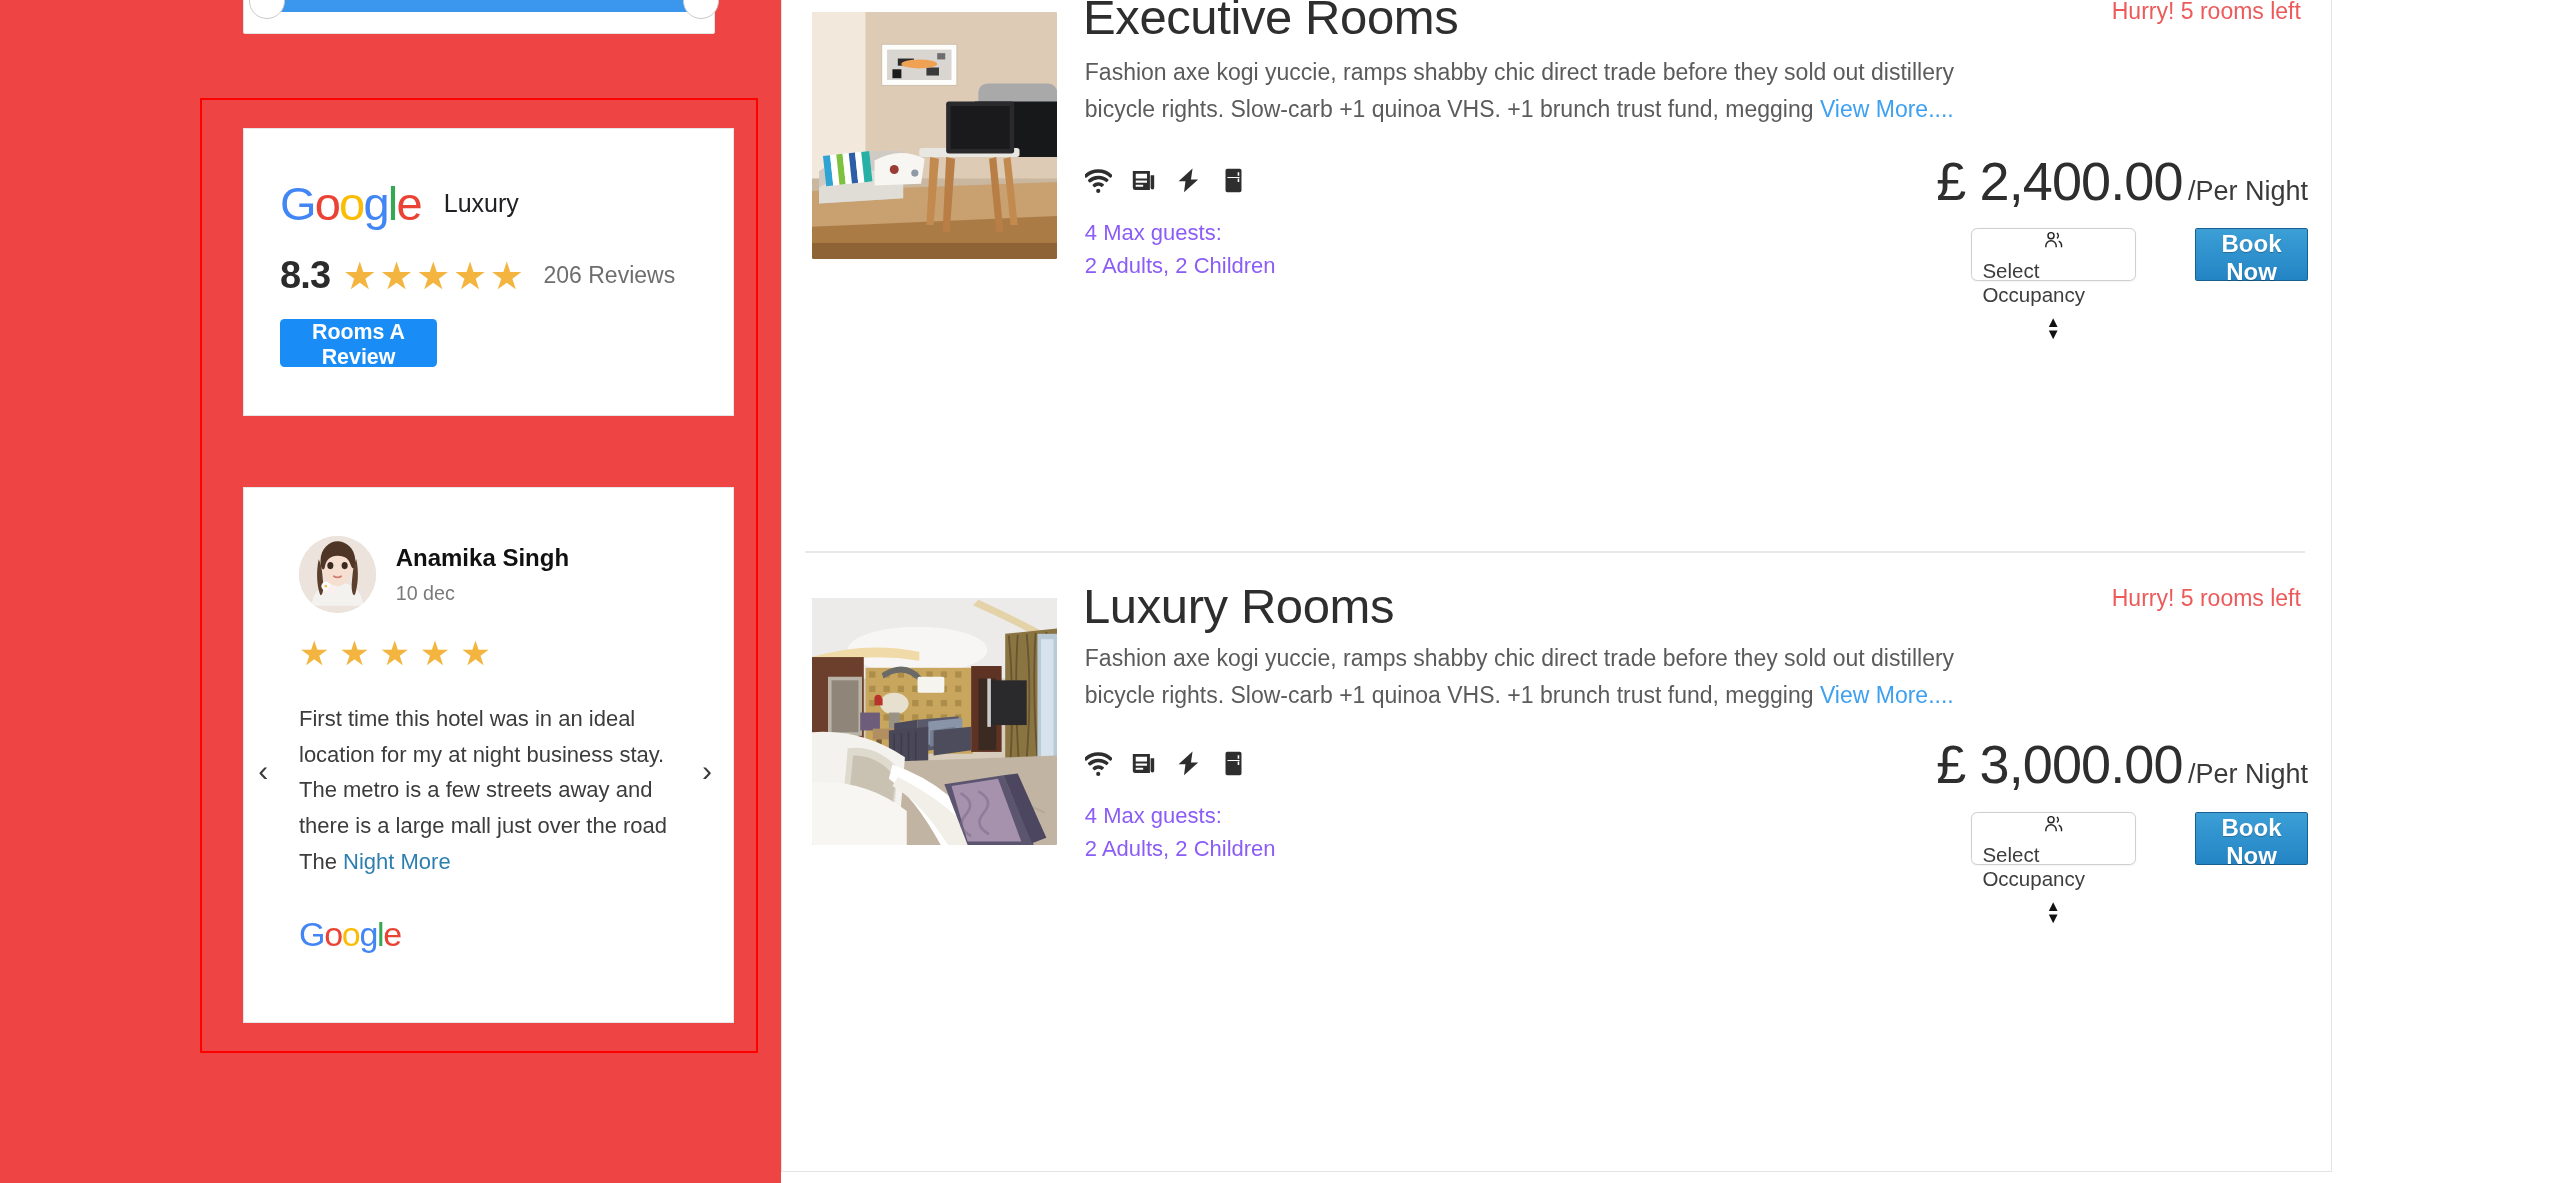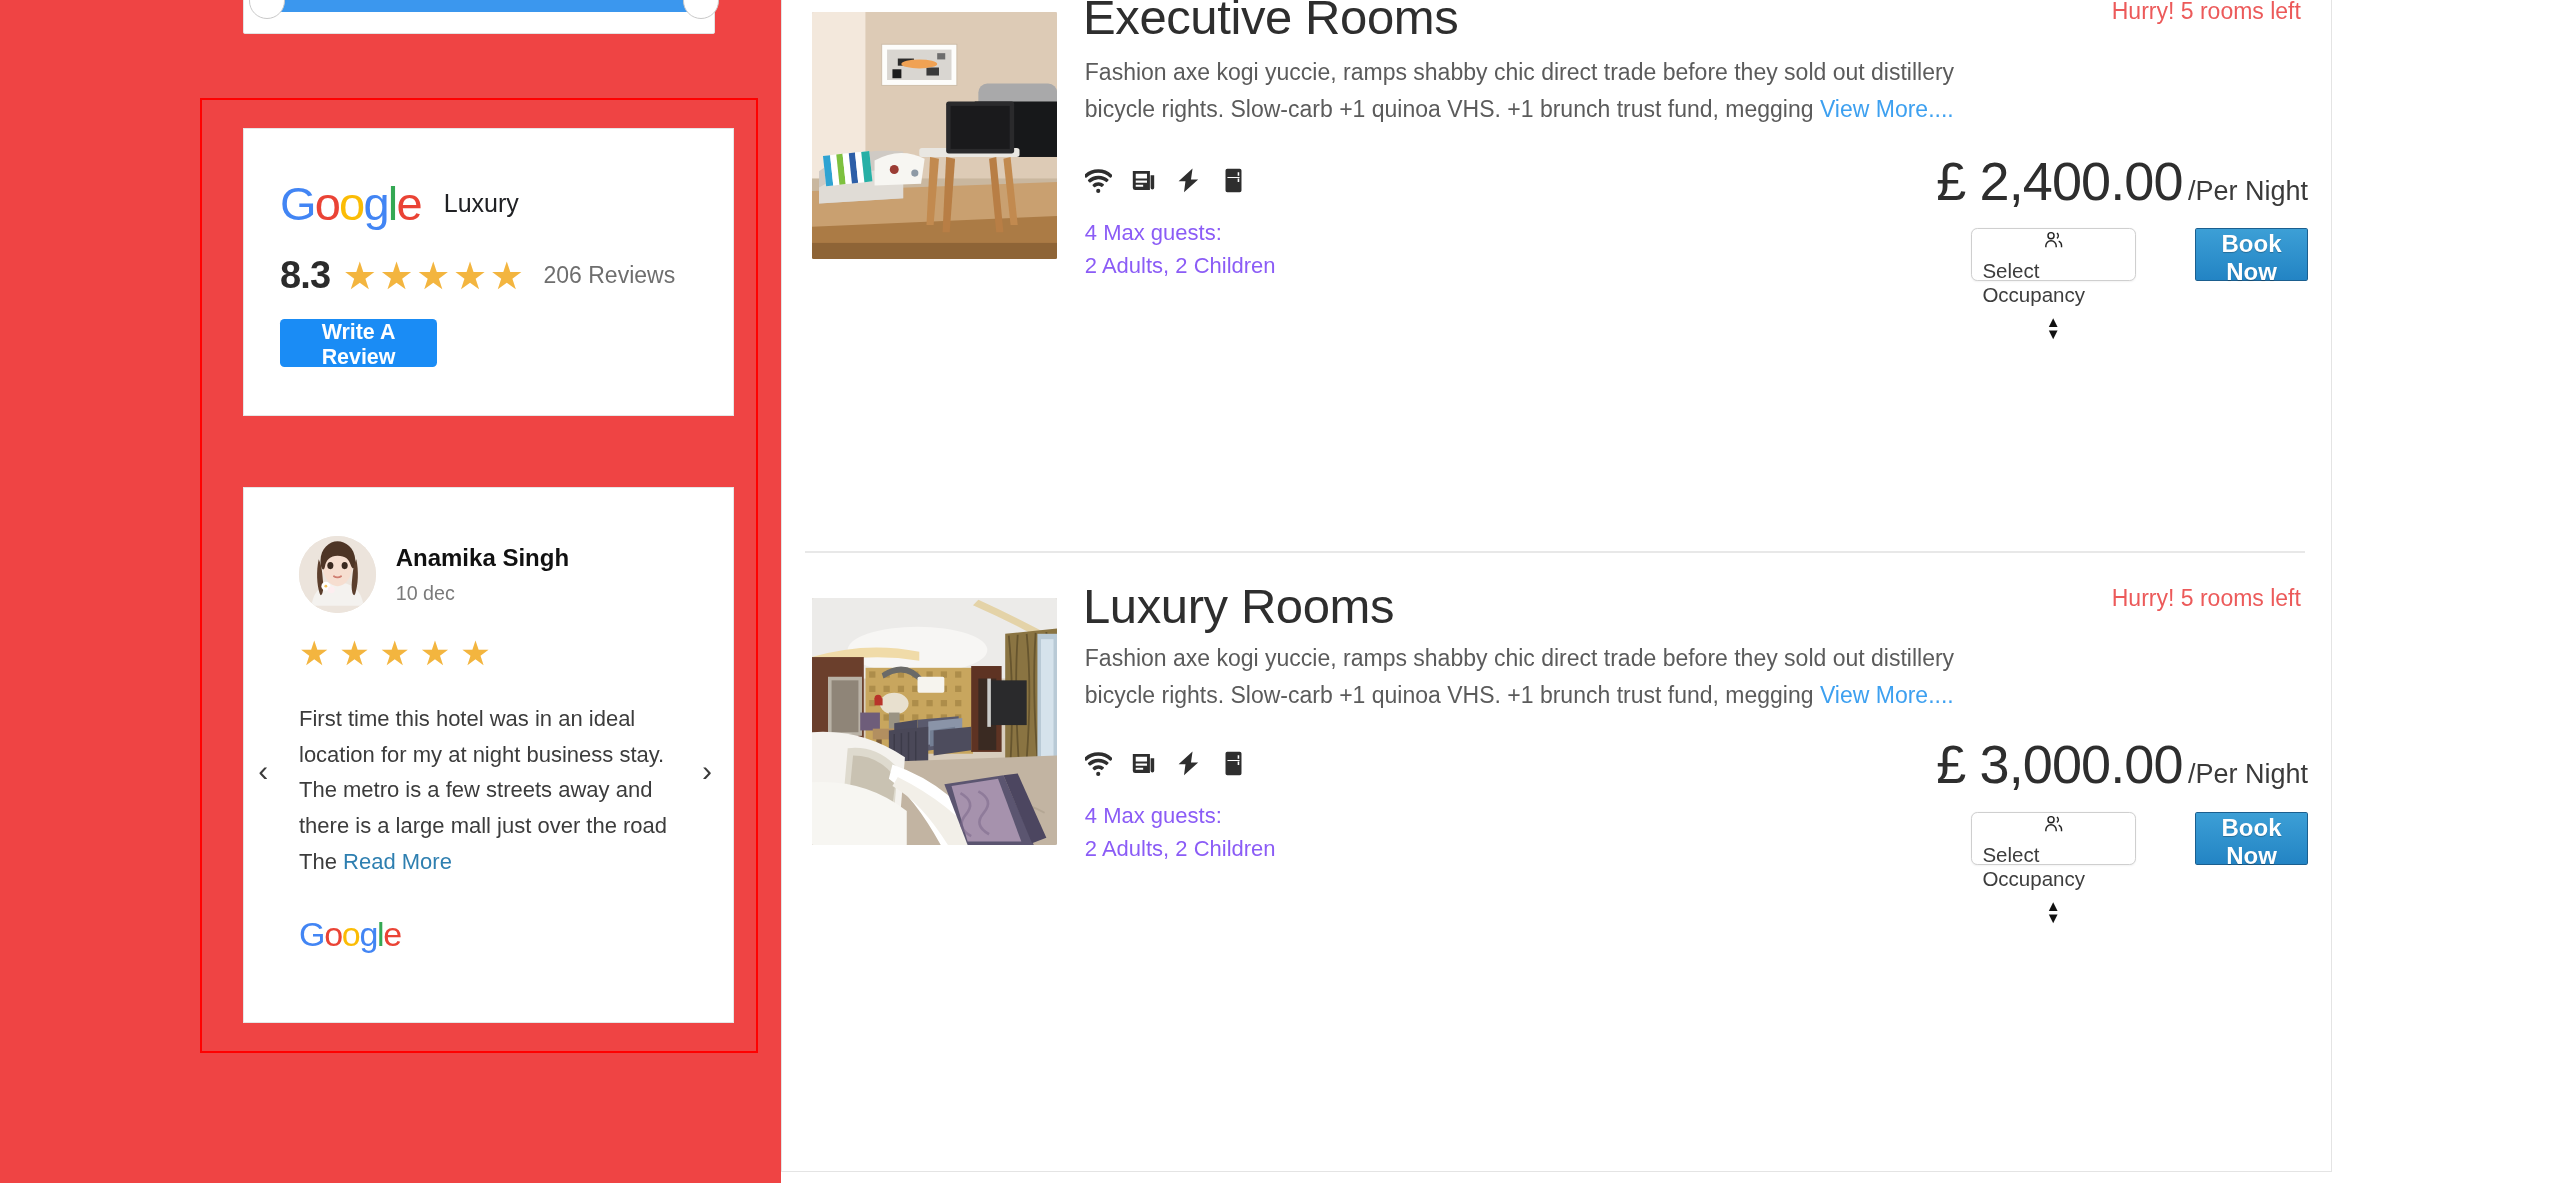--- a/index.html
+++ b/index.html
@@ -241,21 +241,21 @@
         <span class="gc-score">8.3</span>
         <span class="gc-stars">
             <span>★</span>
             <span>★</span>
             <span>★</span>
             <span>★</span>
             <span>★</span>
           </span>
         <span class="gc-reviews">206 Reviews</span>
       </div>
-      <button class="write-review-btn">Write A Review</button>
+      <button class="write-review-btn">Rooms A Review</button>
     </div>
 
     <div class="review-card">
       <button class="car-arrow prev">‹</button>
       <button class="car-arrow next">›</button>
 
       <div class="rv-head">
         <div class="avatar">
           <svg viewBox="0 0 86 86" preserveAspectRatio="xMidYMid slice" aria-hidden="true">
             <rect width="86" height="86" fill="#ece4dc"></rect>
@@ -279,21 +279,21 @@
       </div>
 
       <div class="rv-stars">
           <span>★</span>
           <span>★</span>
           <span>★</span>
           <span>★</span>
           <span>★</span>
         </div>
 
-      <div class="rv-text"><span>First time this hotel was in an ideal location for my at night business stay. The metro is a few streets away and there is a large mall just over the road The </span><a href="#">Read More</a></div>
+      <div class="rv-text"><span>First time this hotel was in an ideal location for my at night business stay. The metro is a few streets away and there is a large mall just over the road The </span><a href="#">Night More</a></div>
 
       <div class="rv-google">
         <span class="google-logo"><span class="g1">G</span><span class="o1">o</span><span class="o2">o</span><span class="g2">g</span><span class="l1">l</span><span class="e1">e</span></span>
       </div>
     </div>
   </div>
 
   <div class="right-panel">
     <div class="rooms-wrap">
 

